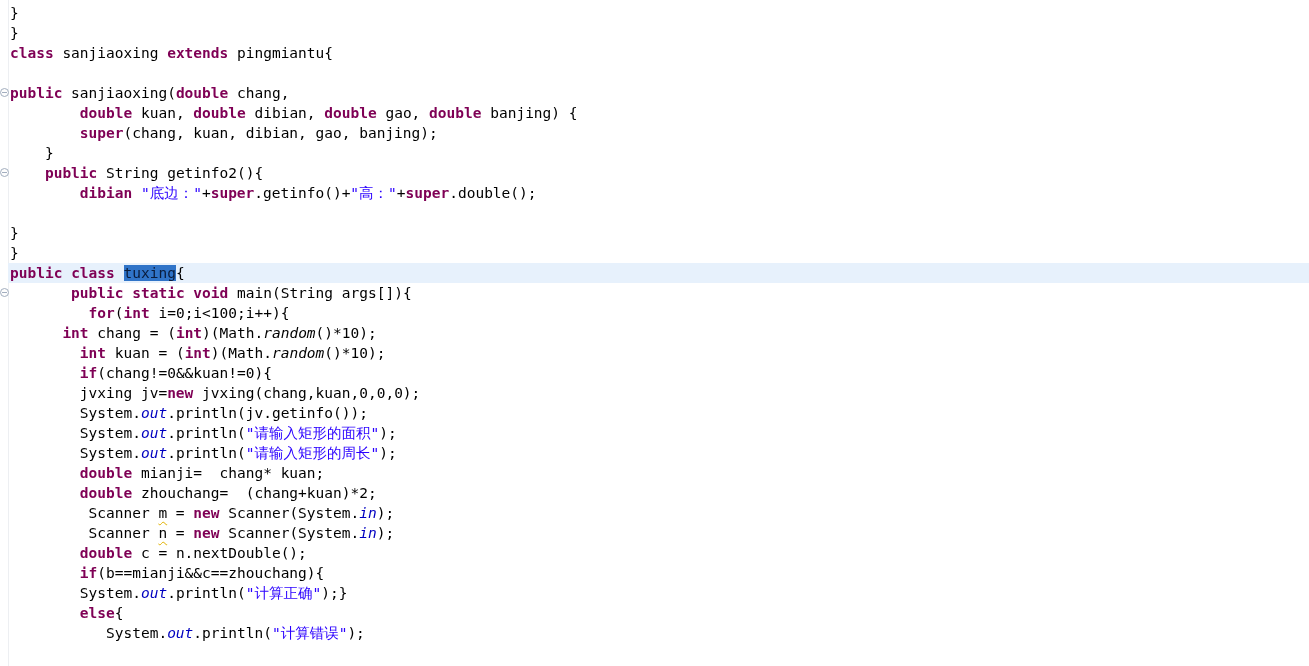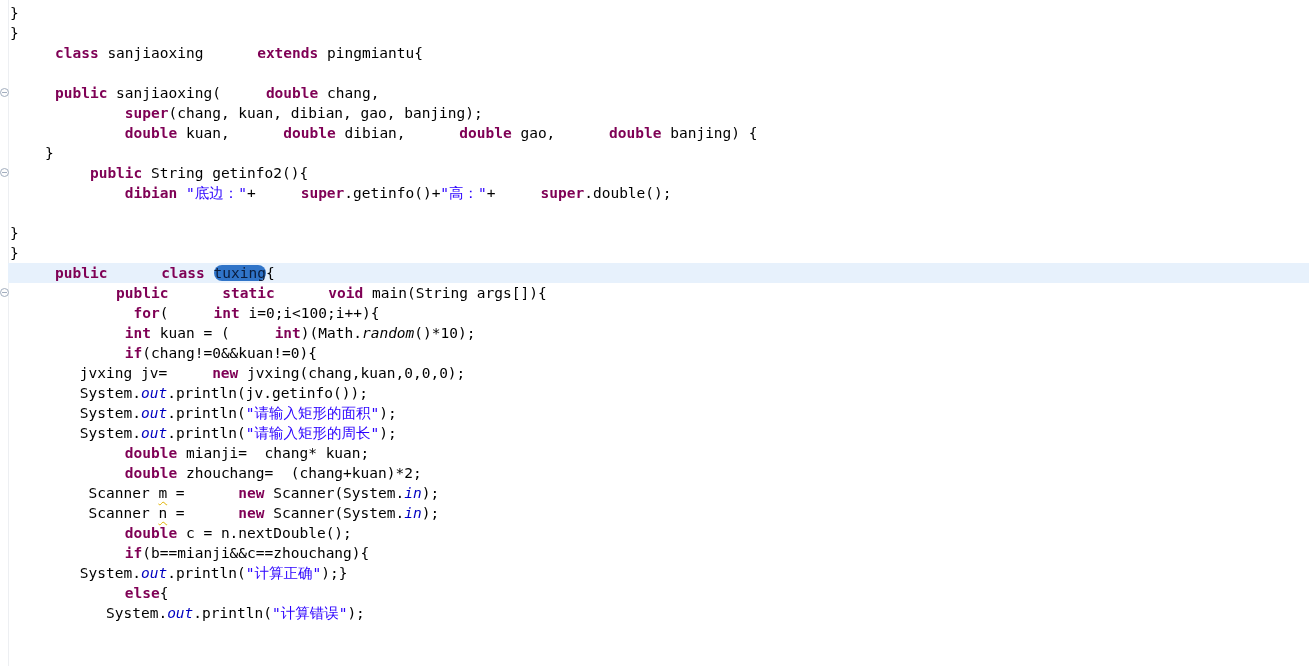--- a/index.html
+++ b/index.html
@@ -53,57 +53,58 @@
   }
   .fold::before {
     content: "";
     position: absolute;
     left: 1px;
     right: 1px;
     top: 3px;
     height: 1px;
     background: var(--fold);
   }
-  .t-k { color: var(--kw); font-weight: bold; padding-left: 45px; }
+  .t-k { color: var(--kw); font-weight: bold; }
   .t-s { color: var(--str); }
   .t-f { color: var(--fld); font-weight: normal; font-style: italic; }
   .t-m { font-style: italic; }
   .t-p { }
-  .t-sel { background: var(--selbg); color: var(--selfg); border-radius: 8px; }
+  .t-sel { background: var(--selbg); color: var(--selfg); }
   .t-w {
     text-decoration-line: underline;
     text-decoration-style: wavy;
     text-decoration-color: var(--warn);
     text-decoration-thickness: 1px;
     text-underline-offset: 3px;
     text-decoration-skip-ink: none;
   }
 </style>
 </head>
 <body>
 
 <div class="editor">
   <div class="gutter-divider"></div>
   <div id="lines-root">
       <div class="line"><span class="t-p">}</span></div>
       <div class="line"><span class="t-p">}</span></div>
       <div class="line"><span class="t-k">class</span><span class="t-p"> sanjiaoxing </span><span class="t-k">extends</span><span class="t-p"> pingmiantu{</span></div>
       <div class="line"></div>
       <div class="line"><span class="fold"></span><span class="t-k">public</span><span class="t-p"> sanjiaoxing(</span><span class="t-k">double</span><span class="t-p"> chang,</span></div>
+      <div class="line"><span class="t-p">        </span><span class="t-k">double</span><span class="t-p"> kuan, </span><span class="t-k">double</span><span class="t-p"> dibian, </span><span class="t-k">double</span><span class="t-p"> gao, </span><span class="t-k">double</span><span class="t-p"> banjing) {</span></div>
       <div class="line"><span class="t-p">        </span><span class="t-k">super</span><span class="t-p">(chang, kuan, dibian, gao, banjing);</span></div>
-      <div class="line"><span class="t-p">        </span><span class="t-k">double</span><span class="t-p"> kuan, </span><span class="t-k">double</span><span class="t-p"> dibian, </span><span class="t-k">double</span><span class="t-p"> gao, </span><span class="t-k">double</span><span class="t-p"> banjing) {</span></div>
       <div class="line"><span class="t-p">    }</span></div>
       <div class="line"><span class="fold"></span><span class="t-p">    </span><span class="t-k">public</span><span class="t-p"> String getinfo2(){</span></div>
       <div class="line"><span class="t-p">        </span><span class="t-k">dibian</span><span class="t-p"> </span><span class="t-s">"底边："</span><span class="t-p">+</span><span class="t-k">super</span><span class="t-p">.getinfo()+</span><span class="t-s">"高："</span><span class="t-p">+</span><span class="t-k">super</span><span class="t-p">.double();</span></div>
       <div class="line"></div>
       <div class="line"><span class="t-p">}</span></div>
       <div class="line"><span class="t-p">}</span></div>
       <div class="line hl"><span class="t-k">public</span><span class="t-p"> </span><span class="t-k">class</span><span class="t-p"> </span><span class="t-sel">tuxing</span><span class="t-p">{</span></div>
       <div class="line"><span class="fold"></span><span class="t-p">       </span><span class="t-k">public</span><span class="t-p"> </span><span class="t-k">static</span><span class="t-p"> </span><span class="t-k">void</span><span class="t-p"> main(String args[]){</span></div>
       <div class="line"><span class="t-p">         </span><span class="t-k">for</span><span class="t-p">(</span><span class="t-k">int</span><span class="t-p"> i=0;i&lt;100;i++){</span></div>
+      <div class="line"><span class="t-p">      </span><span class="t-k">int</span><span class="t-p"> chang = (</span><span class="t-k">int</span><span class="t-p">)(Math.</span><span class="t-m">random</span><span class="t-p">()*10);</span></div>
       <div class="line"><span class="t-p">        </span><span class="t-k">int</span><span class="t-p"> kuan = (</span><span class="t-k">int</span><span class="t-p">)(Math.</span><span class="t-m">random</span><span class="t-p">()*10);</span></div>
       <div class="line"><span class="t-p">        </span><span class="t-k">if</span><span class="t-p">(chang!=0&amp;&amp;kuan!=0){</span></div>
       <div class="line"><span class="t-p">        jvxing jv=</span><span class="t-k">new</span><span class="t-p"> jvxing(chang,kuan,0,0,0);</span></div>
       <div class="line"><span class="t-p">        System.</span><span class="t-f">out</span><span class="t-p">.println(jv.getinfo());</span></div>
       <div class="line"><span class="t-p">        System.</span><span class="t-f">out</span><span class="t-p">.println(</span><span class="t-s">"请输入矩形的面积"</span><span class="t-p">);</span></div>
       <div class="line"><span class="t-p">        System.</span><span class="t-f">out</span><span class="t-p">.println(</span><span class="t-s">"请输入矩形的周长"</span><span class="t-p">);</span></div>
       <div class="line"><span class="t-p">        </span><span class="t-k">double</span><span class="t-p"> mianji=  chang* kuan;</span></div>
       <div class="line"><span class="t-p">        </span><span class="t-k">double</span><span class="t-p"> zhouchang=  (chang+kuan)*2;</span></div>
       <div class="line"><span class="t-p">         Scanner </span><span class="t-w">m</span><span class="t-p"> = </span><span class="t-k">new</span><span class="t-p"> Scanner(System.</span><span class="t-f">in</span><span class="t-p">);</span></div>
       <div class="line"><span class="t-p">         Scanner </span><span class="t-w">n</span><span class="t-p"> = </span><span class="t-k">new</span><span class="t-p"> Scanner(System.</span><span class="t-f">in</span><span class="t-p">);</span></div>

